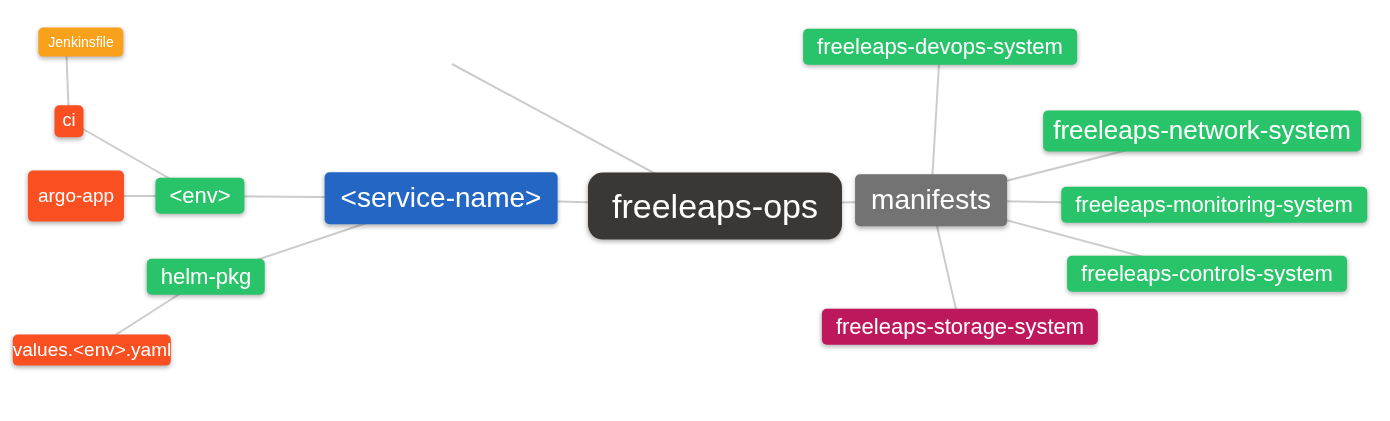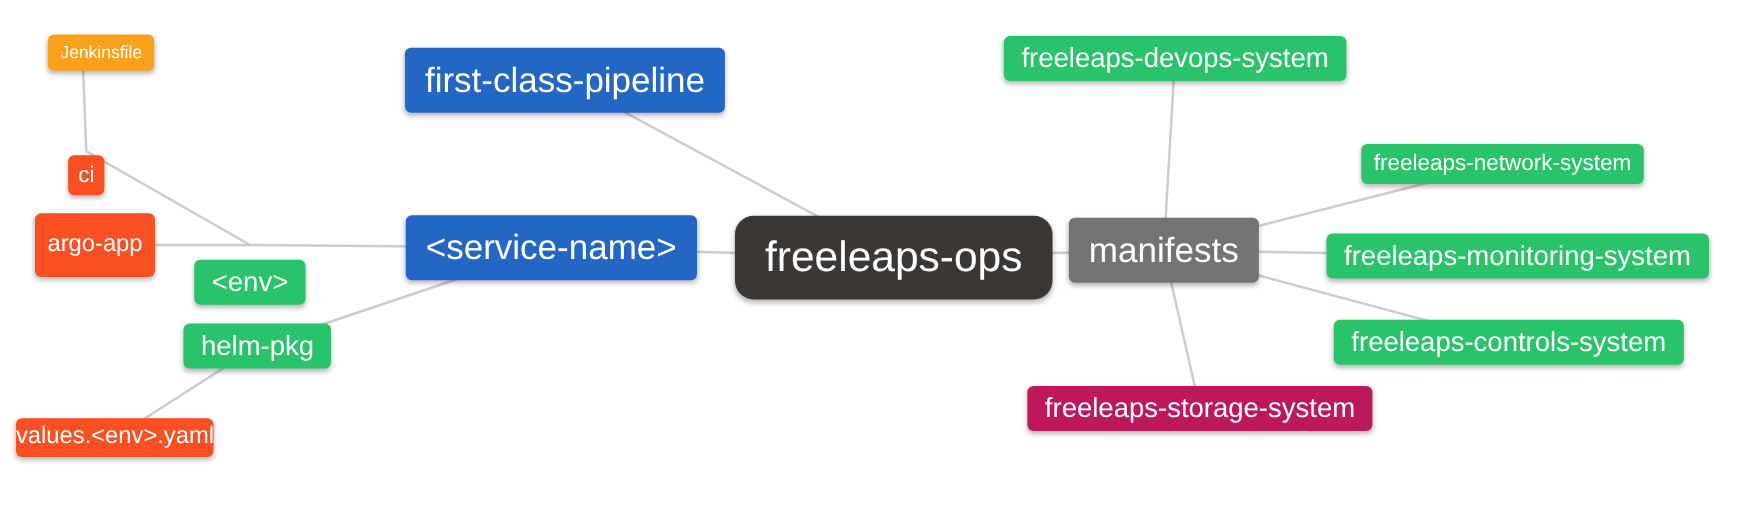--- a/index.html
+++ b/index.html
@@ -48,27 +48,26 @@
       <line x1="452" y1="64" x2="715" y2="206" stroke="#cccccc" stroke-width="2"></line>
       <line x1="441" y1="198" x2="715" y2="206" stroke="#cccccc" stroke-width="2"></line>
       <line x1="715" y1="206" x2="931" y2="200" stroke="#cccccc" stroke-width="2"></line>
       <line x1="931" y1="200" x2="940" y2="47" stroke="#cccccc" stroke-width="2"></line>
       <line x1="931" y1="200" x2="1202" y2="131" stroke="#cccccc" stroke-width="2"></line>
       <line x1="931" y1="200" x2="1214" y2="205" stroke="#cccccc" stroke-width="2"></line>
       <line x1="931" y1="200" x2="1207" y2="274" stroke="#cccccc" stroke-width="2"></line>
       <line x1="931" y1="200" x2="960" y2="327" stroke="#cccccc" stroke-width="2"></line>
     </svg>
     <div class="node" style="left: 66px; top: 42px; font-size: 14px; background: rgb(249, 161, 27); padding: 6px 10px; margin-left: 15px;">Jenkinsfile</div>
-    <div class="node" style="left: 69px; top: 121px; font-size: 18px; background: rgb(249, 79, 33); padding: 5px 8px; margin-top: 19px;">ci</div>
+    <div class="node" style="left: 69px; top: 121px; font-size: 18px; background: rgb(249, 79, 33); padding: 5px 8px;">ci</div>
     <div class="node" style="left: 76px; top: 196px; font-size: 19px; background: rgb(249, 79, 33); padding: 14px 10px;">argo-app</div>
-    <div class="node" style="left: 200px; top: 196px; font-size: 22px; background: rgb(41, 195, 106); padding: 5px 14px; margin-top: 30px;">&lt;env&gt;</div>
+    <div class="node" style="left: 200px; top: 196px; font-size: 22px; background: rgb(41, 195, 106); padding: 5px 14px;">&lt;env&gt;</div>
     <div class="node" style="left: 206px; top: 277px; font-size: 22px; background: rgb(41, 195, 106); padding: 5px 14px;">helm-pkg</div>
     <div class="node" style="left: 92px; top: 350px; font-size: 19px; background: rgb(249, 79, 33); padding: 4px 0;">values.&lt;env&gt;.yaml</div>
-    <div class="node" style="left: 452px; top: 64px; font-size: 28px; background: rgb(36, 102, 196); padding: 9px 16px;">first-class-pipeline</div>
     <div class="node" style="left: 441px; top: 198px; font-size: 28px; background: rgb(36, 102, 196); padding: 9px 16px;">&lt;service-name&gt;</div>
     <div class="node" style="left: 715px; top: 206px; font-size: 34px; background: rgb(59, 55, 53); padding: 13px 24px; border-radius: 15px;">freeleaps-ops</div>
     <div class="node" style="left: 931px; top: 200px; font-size: 28px; background: #737373; padding: 9px 16px;">manifests</div>
     <div class="node" style="left: 940px; top: 47px; font-size: 22px; background: rgb(41, 195, 106); padding: 5px 14px;">freeleaps-devops-system</div>
-    <div class="node" style="left: 1202px; top: 131px; font-size: 18px; background: rgb(41, 195, 106); padding: 5px 10px;">freeleaps-network-system</div>
+    <div class="node" style="left: 1202px; top: 131px; font-size: 26px; background: rgb(41, 195, 106); padding: 5px 10px;">freeleaps-network-system</div>
     <div class="node" style="left: 1207px; top: 274px; font-size: 22px; background: rgb(41, 195, 106); padding: 5px 14px;">freeleaps-controls-system</div>
     <div class="node" style="left: 1214px; top: 205px; font-size: 22px; background: rgb(41, 195, 106); padding: 5px 14px;">freeleaps-monitoring-system</div>
     <div class="node" style="left: 960px; top: 327px; font-size: 22px; background: #be185d; padding: 5px 14px;">freeleaps-storage-system</div>
   </div>
 
 </body></html>

